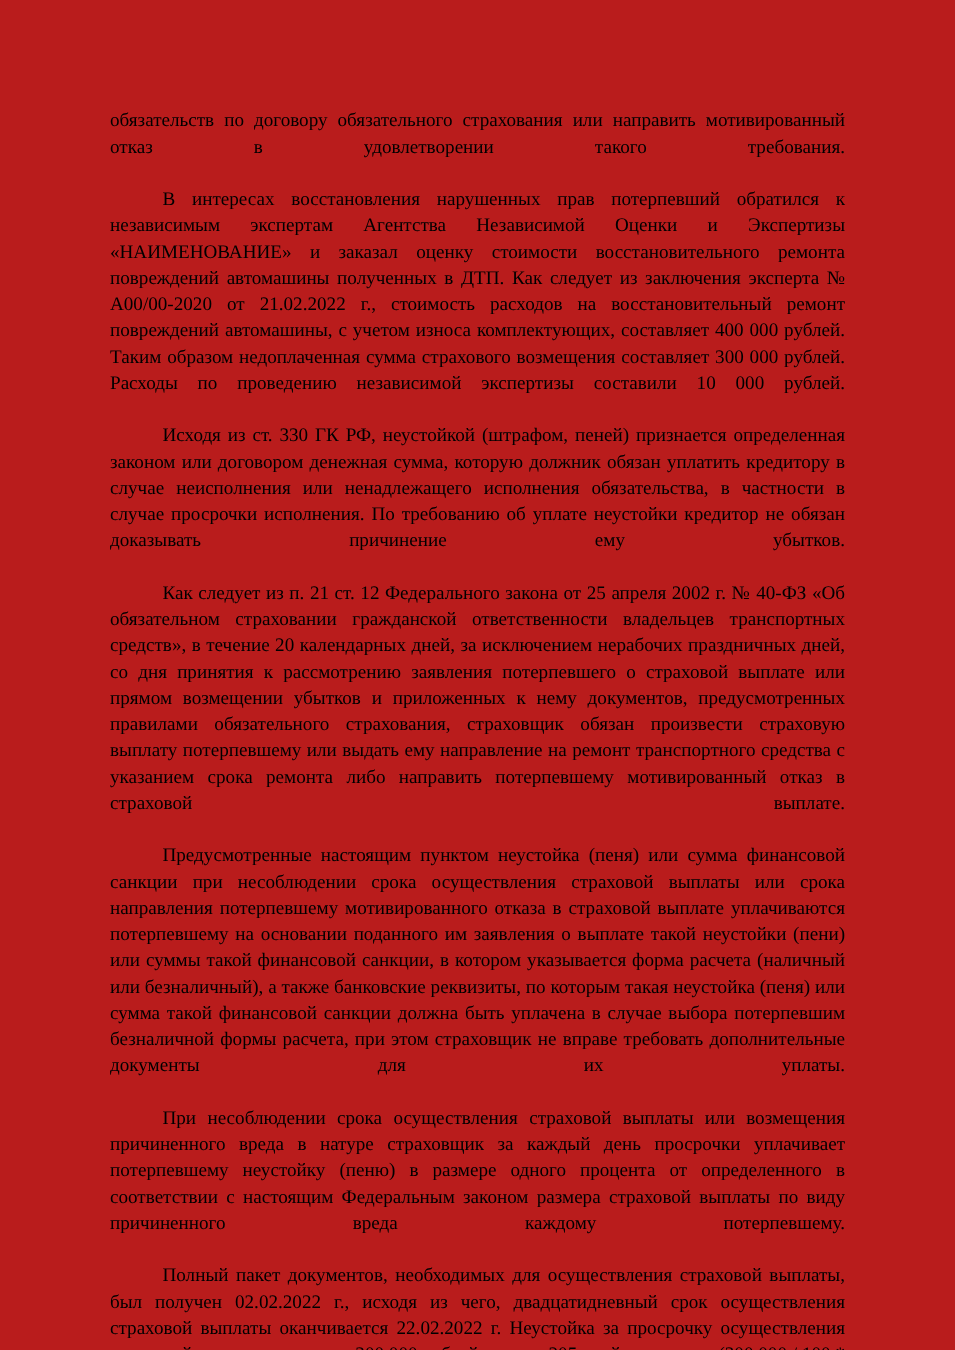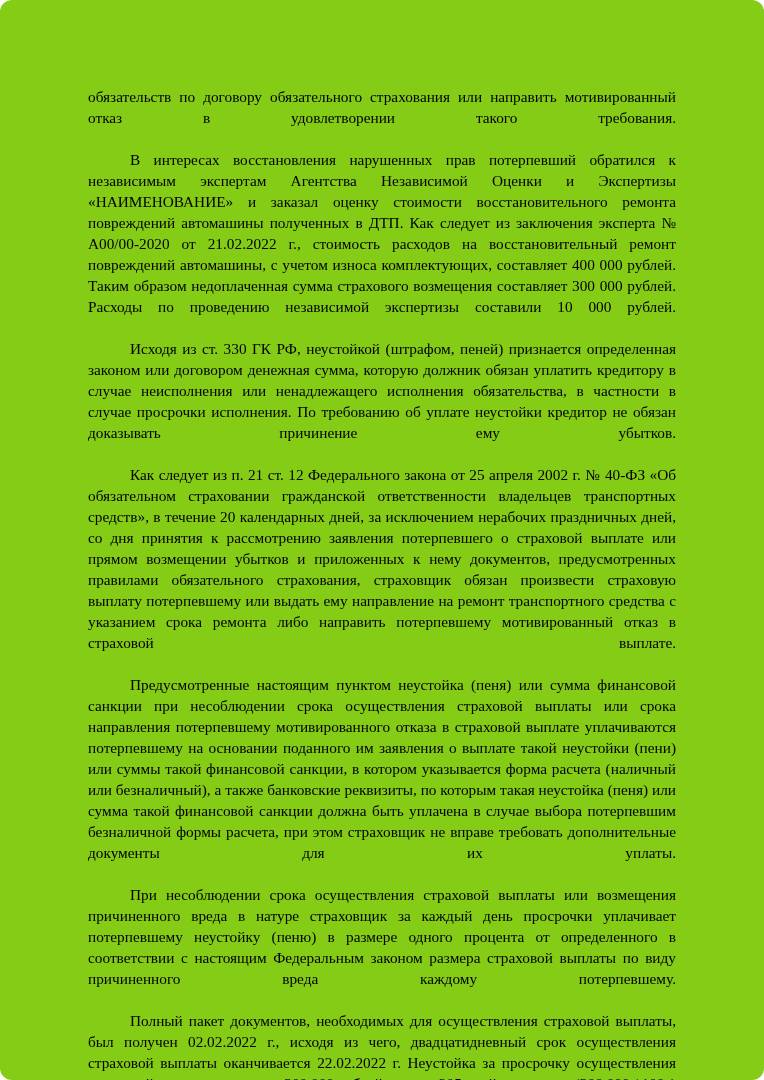--- a/index.html
+++ b/index.html
@@ -13,23 +13,22 @@
     height: 1080px;
     overflow: hidden;
     font-family: "Liberation Serif", "DejaVu Serif", serif;
     color: #000000;
     -webkit-font-smoothing: antialiased;
   }
   .page {
     position: relative;
     width: 764px;
     height: 1080px;
-    background: #84cc16;
+    background: #b91c1c;
     box-sizing: border-box;
-    border-radius: 12px;
   }
   .doc-body {
     position: absolute;
     left: 88px;
     top: 86px;
     width: 588px;
   }
   .para {
     margin: 0;
     padding: 0;

